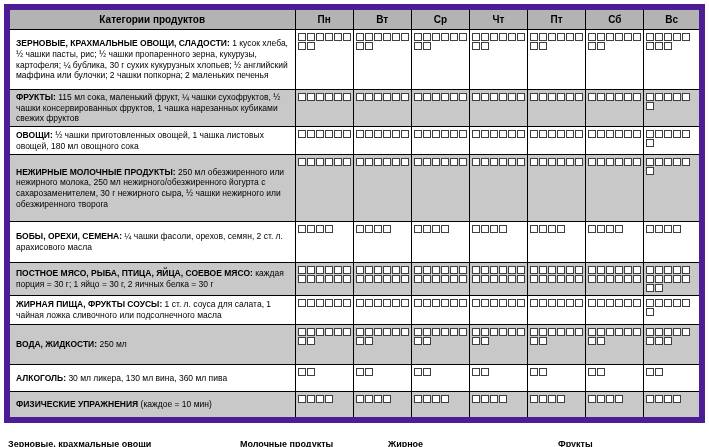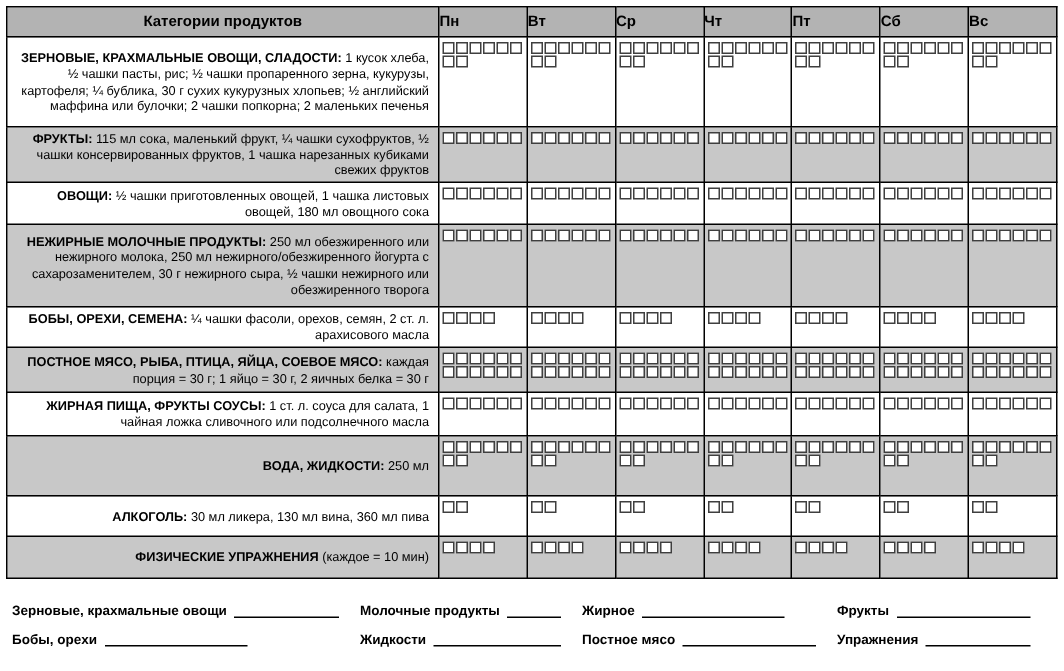--- a/index.html
+++ b/index.html
@@ -9,40 +9,40 @@
     background: #fff; color: #000;
     font-family: "Liberation Sans", sans-serif;
     overflow: hidden;
   }
   .page { padding: 4px 4px 0 4px; }
 
   table.diary {
     border-collapse: collapse;
     width: 701px;
     table-layout: fixed;
-    border: 1px solid #4c1d95;
+    border: 6px solid #4c1d95;
   }
   table.diary th, table.diary td { border: 1px solid #000; }
 
   th.cat-h {
     width: 288px;
     background: var(--header-bg, #b3b3b3);
     font-size: 10px; font-weight: bold;
     text-align: center; padding: 4px 2px;
   }
   th.day-h {
     background: var(--header-bg, #b3b3b3);
     font-size: 10px; font-weight: bold;
-    text-align: left; padding: 3px 0;
+    text-align: center; padding: 3px 0;
   }
 
   td.cat {
     font-size: 8.5px; line-height: 1.25;
     padding: 2px 6px; vertical-align: middle;
-    text-align: right;
+    text-align: left;
   }
   .cat-title { font-weight: bold; }
   .cat-desc { font-weight: normal; }
 
   tr.shaded td { background: var(--row-shade, #c8c8c8); }
 
   td.day { vertical-align: top; padding: 0; }
   .boxes {
     display: flex; flex-wrap: wrap; gap: 1px;
     padding: 3px 2px; align-content: flex-start;
@@ -50,22 +50,22 @@
   .cb {
     width: 8px; height: 8px;
     border: 1px solid #3f3f3f;
     background: #fff;
     display: inline-block;
   }
 
   tbody tr:nth-child(1)  { height: 60px; }
   tbody tr:nth-child(2)  { height: 37px; margin-top: 36px; }
   tbody tr:nth-child(3)  { height: 28px; }
-  tbody tr:nth-child(4)  { height: 55px; }
-  tbody tr:nth-child(5)  { height: 27px; }
+  tbody tr:nth-child(4)  { height: 67px; }
+  tbody tr:nth-child(5)  { height: 41px; }
   tbody tr:nth-child(6)  { height: 30px; }
   tbody tr:nth-child(7)  { height: 29px; }
   tbody tr:nth-child(8)  { height: 40px; }
   tbody tr:nth-child(9)  { height: 27px; }
   tbody tr:nth-child(10) { height: 28px; }
 
   .legend {
     margin-top: 15px;
     display: grid;
     grid-template-columns: 232px 148px 170px 1fr;

